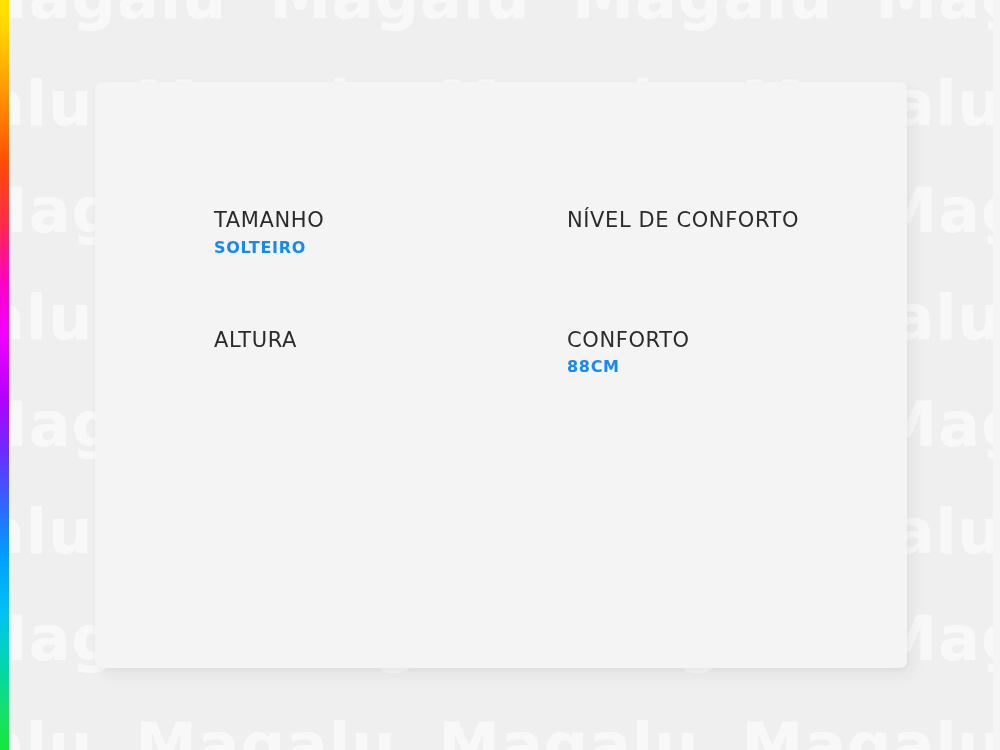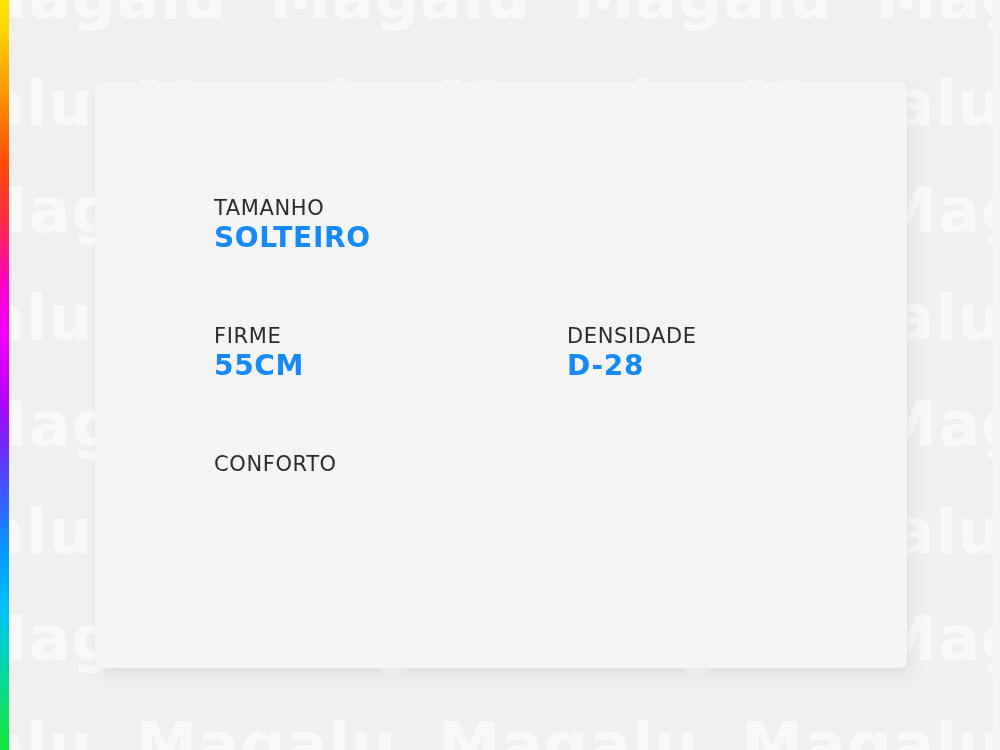--- a/index.html
+++ b/index.html
@@ -88,21 +88,21 @@
     background: #f4f4f4;
     border-radius: 7px;
     box-shadow: 6px 7px 16px rgba(0, 0, 0, 0.055),
                 0 2px 5px rgba(0, 0, 0, 0.03);
     z-index: 5;
   }
 
   #spec-grid {
     position: absolute;
     left: 119px;
-    top: 114px;
+    top: 126px;
     width: 640px;
     display: grid;
     grid-template-columns: 353px 1fr;
     grid-row-gap: 70px;
   }
 
   .spec-item {
     display: block;
   }
   .spec-label {
@@ -110,21 +110,22 @@
     font-size: 21px;
     font-weight: 400;
     letter-spacing: 0.6px;
     color: #2b2b2b;
     line-height: 1.18;
     white-space: nowrap;
     font-family: "DejaVu Sans", sans-serif;
   }
   .spec-value {
     display: block;
-    font-size: 28px;
+    margin-top: 6px;
+    font-size: 16px;
     font-weight: 700;
     letter-spacing: 0.7px;
     color: #1589f5;
     line-height: 1.18;
     white-space: nowrap;
     font-family: "DejaVu Sans", sans-serif;
   }
   .col-right .spec-label { font-size: 21px; }
 </style>
 </head>
@@ -146,31 +147,28 @@
 
 <div id="spec-card">
   <div id="spec-grid">
 
     <div class="spec-item col-left">
       <span class="spec-label">TAMANHO</span>
       <span class="spec-value">SOLTEIRO</span>
     </div>
 
     <div class="spec-item col-right">
+      <span class="spec-label">NÍVEL DE CONFORTO</span>
     </div>
 
 
     <div class="spec-item col-right">
-      <span class="spec-label">FIRME</span>
-      <span class="spec-value">55CM</span>
+      <span class="spec-label">ALTURA</span>
     </div>
 
-    <div class="spec-item col-left">
-      <span class="spec-label">DENSIDADE</span>
-      <span class="spec-value">D-28</span>
-    </div>
 
     <div class="spec-item col-right">
       <span class="spec-label">CONFORTO</span>
+      <span class="spec-value">88CM</span>
     </div>
 
   </div>
 </div>
 
 </body></html>

